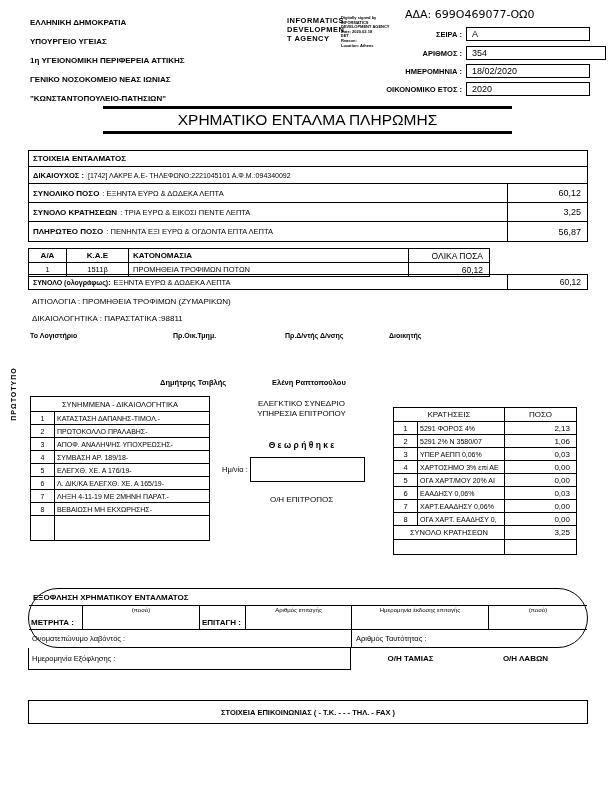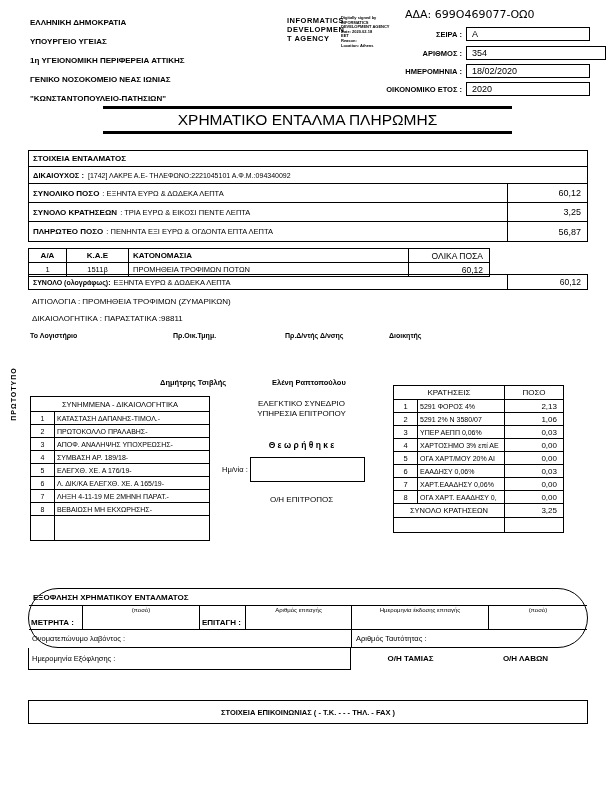--- a/index.html
+++ b/index.html
@@ -177,21 +177,21 @@
     </div>
   </div>
 
   <div class="abs" style="left:213px;top:399px;width:177px;text-align:center;font-size:8px;">ΕΛΕΓΚΤΙΚΟ ΣΥΝΕΔΡΙΟ</div>
   <div class="abs" style="left:213px;top:409px;width:177px;text-align:center;font-size:8px;">ΥΠΗΡΕΣΙΑ ΕΠΙΤΡΟΠΟΥ</div>
   <div class="abs b" style="left:213px;top:440px;width:177px;text-align:center;font-size:8.5px;">Θ ε ω ρ ή θ η κ ε</div>
   <div class="abs" style="left:222px;top:465px;font-size:7.5px;">Ημ/νία :</div>
   <div class="abs box" style="left:250px;top:457px;width:115px;height:25px;"></div>
   <div class="abs" style="left:213px;top:495px;width:177px;text-align:center;font-size:8px;">Ο/Η ΕΠΙΤΡΟΠΟΣ</div>
 
-  <div class="abs box" style="left:393px;top:385px;width:171px;">
+  <div class="abs box" style="left:393px;top:407px;width:184px;">
     <div class="bb flex" style="height:14px;">
       <div class="br ctr" style="width:111px;font-size:8px;">ΚΡΑΤΗΣΕΙΣ</div>
       <div class="ctr" style="flex:1;font-size:8px;">ΠΟΣΟ</div>
     </div>
     <div class="bb flex" style="height:13px;">
       <div class="br ctr" style="width:24px;font-size:7.5px;">1</div>
       <div class="br vc nowrap" style="width:87px;padding-left:2px;font-size:7px;">5291 ΦΟΡΟΣ 4%</div>
       <div class="ramt" style="flex:1;font-size:8px;">2,13</div>
     </div>
     <div class="bb flex" style="height:13px;">

